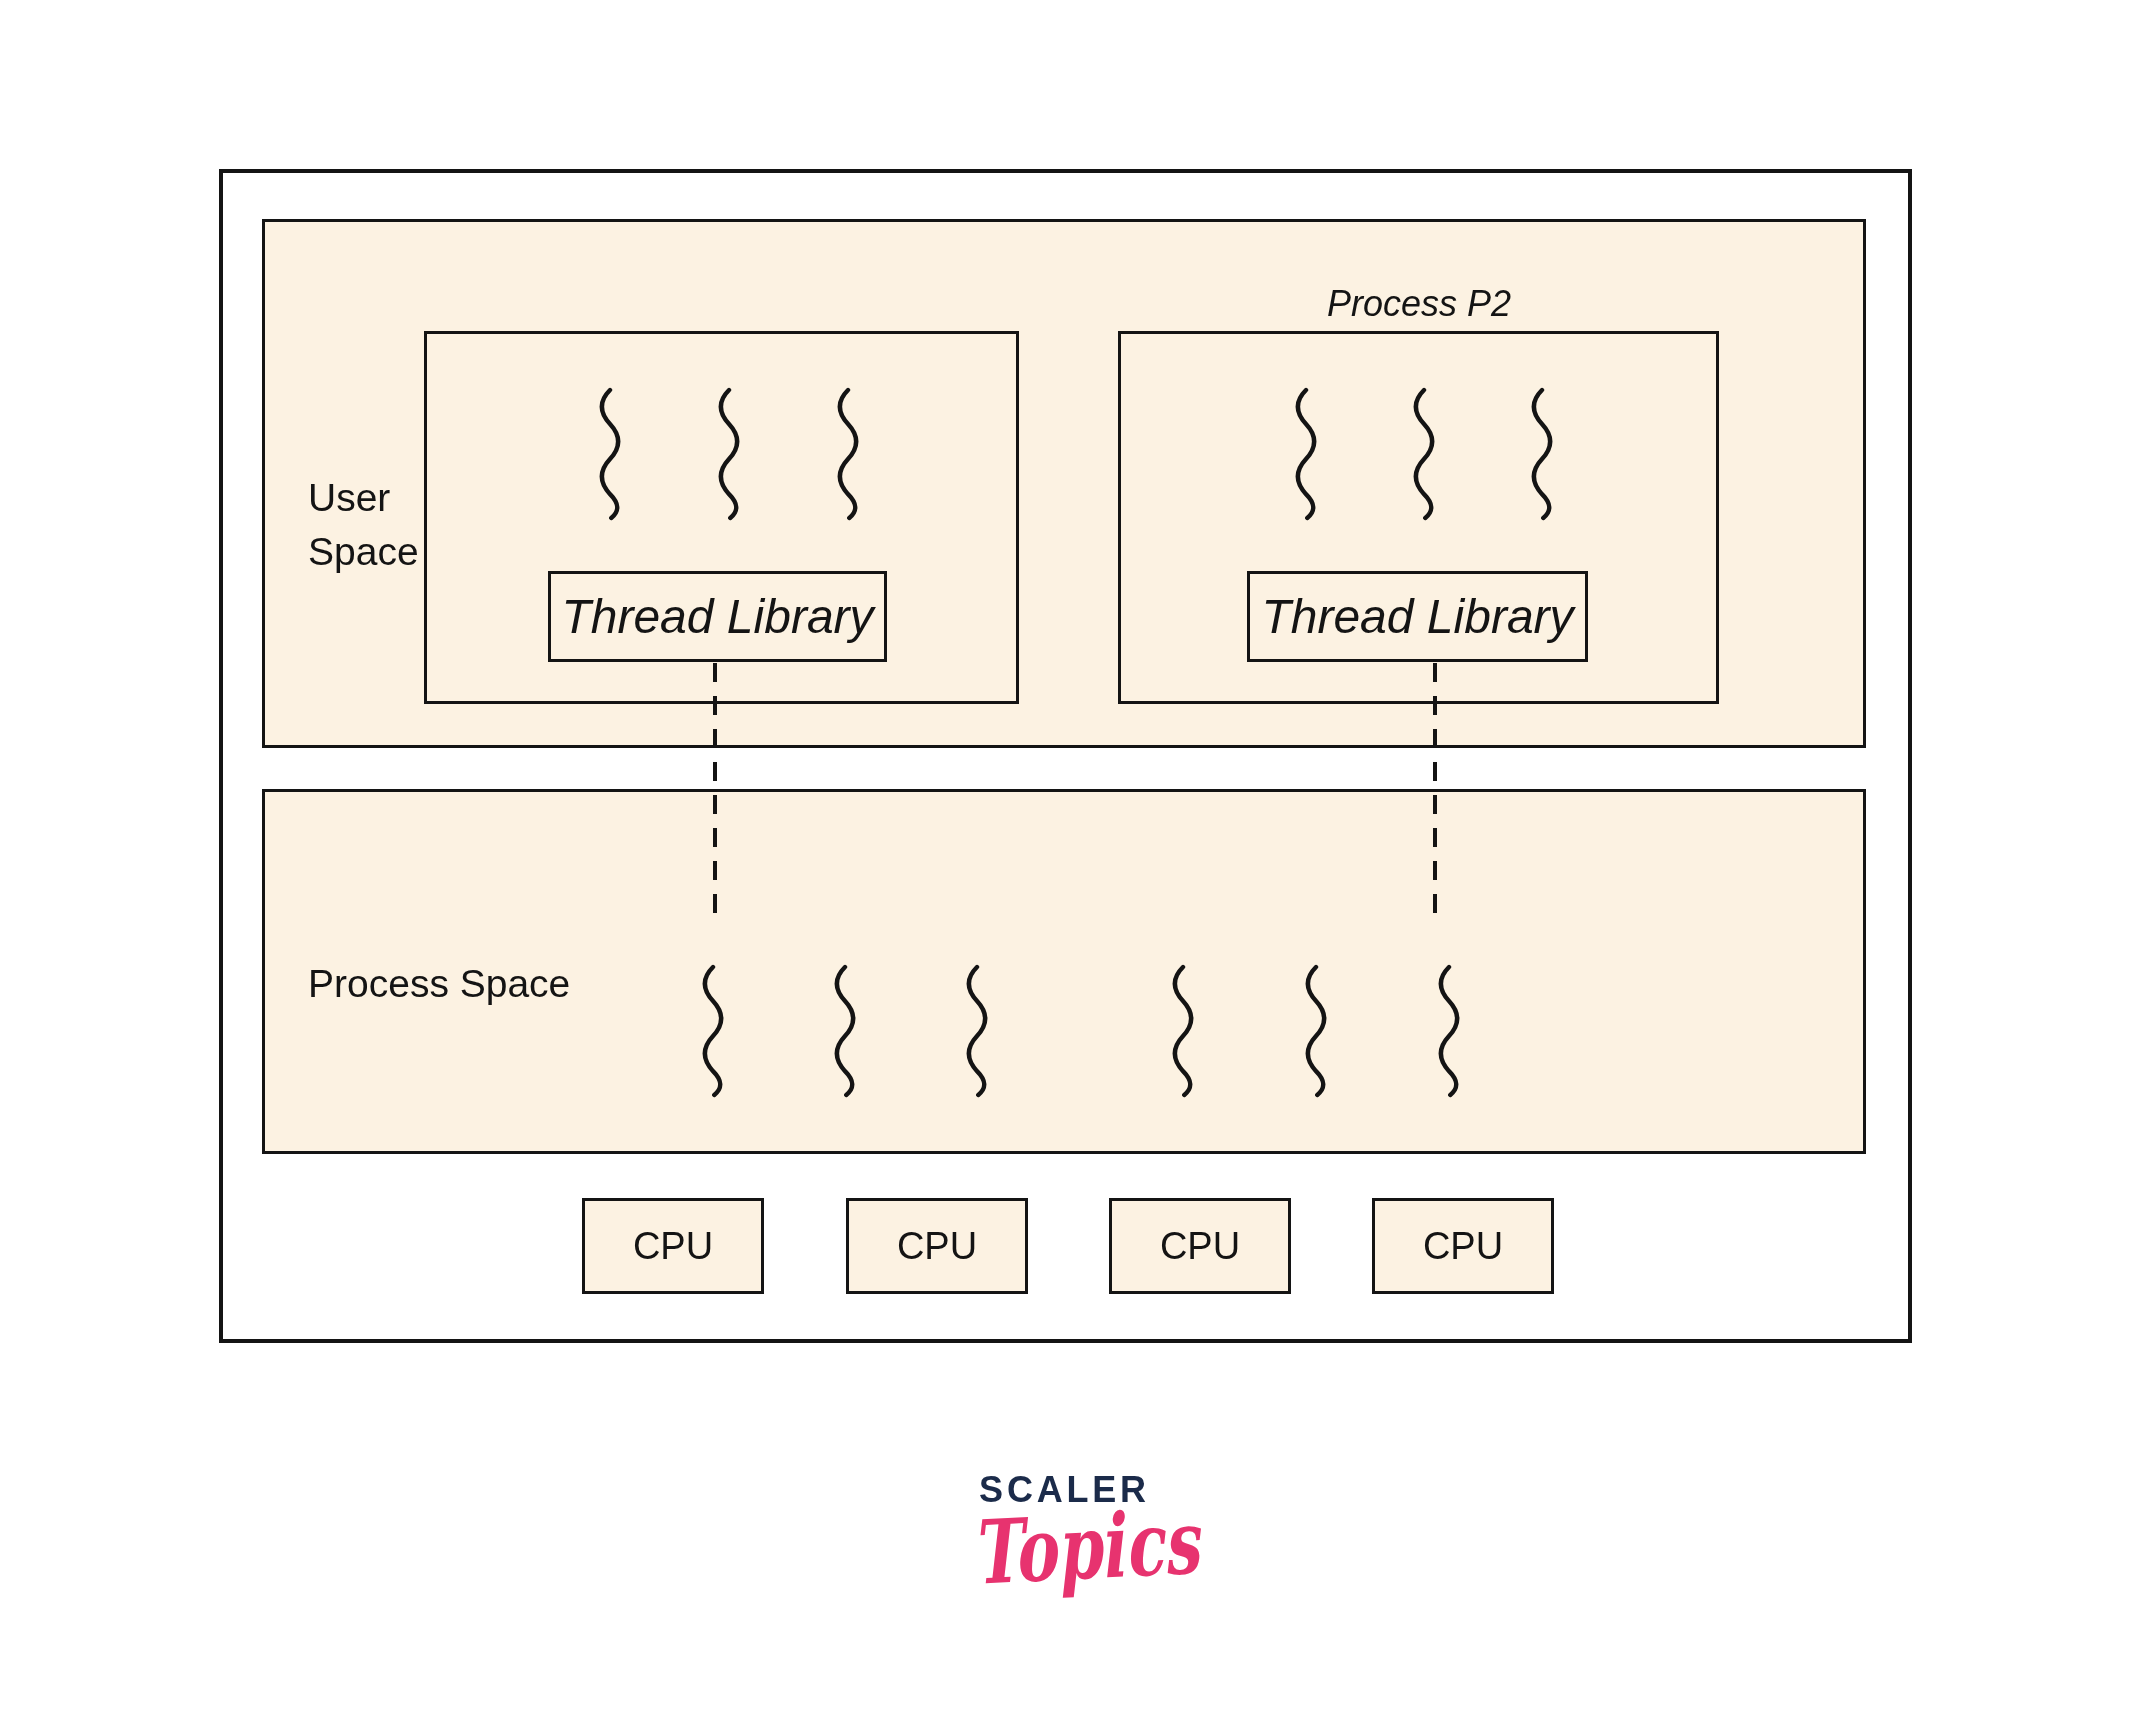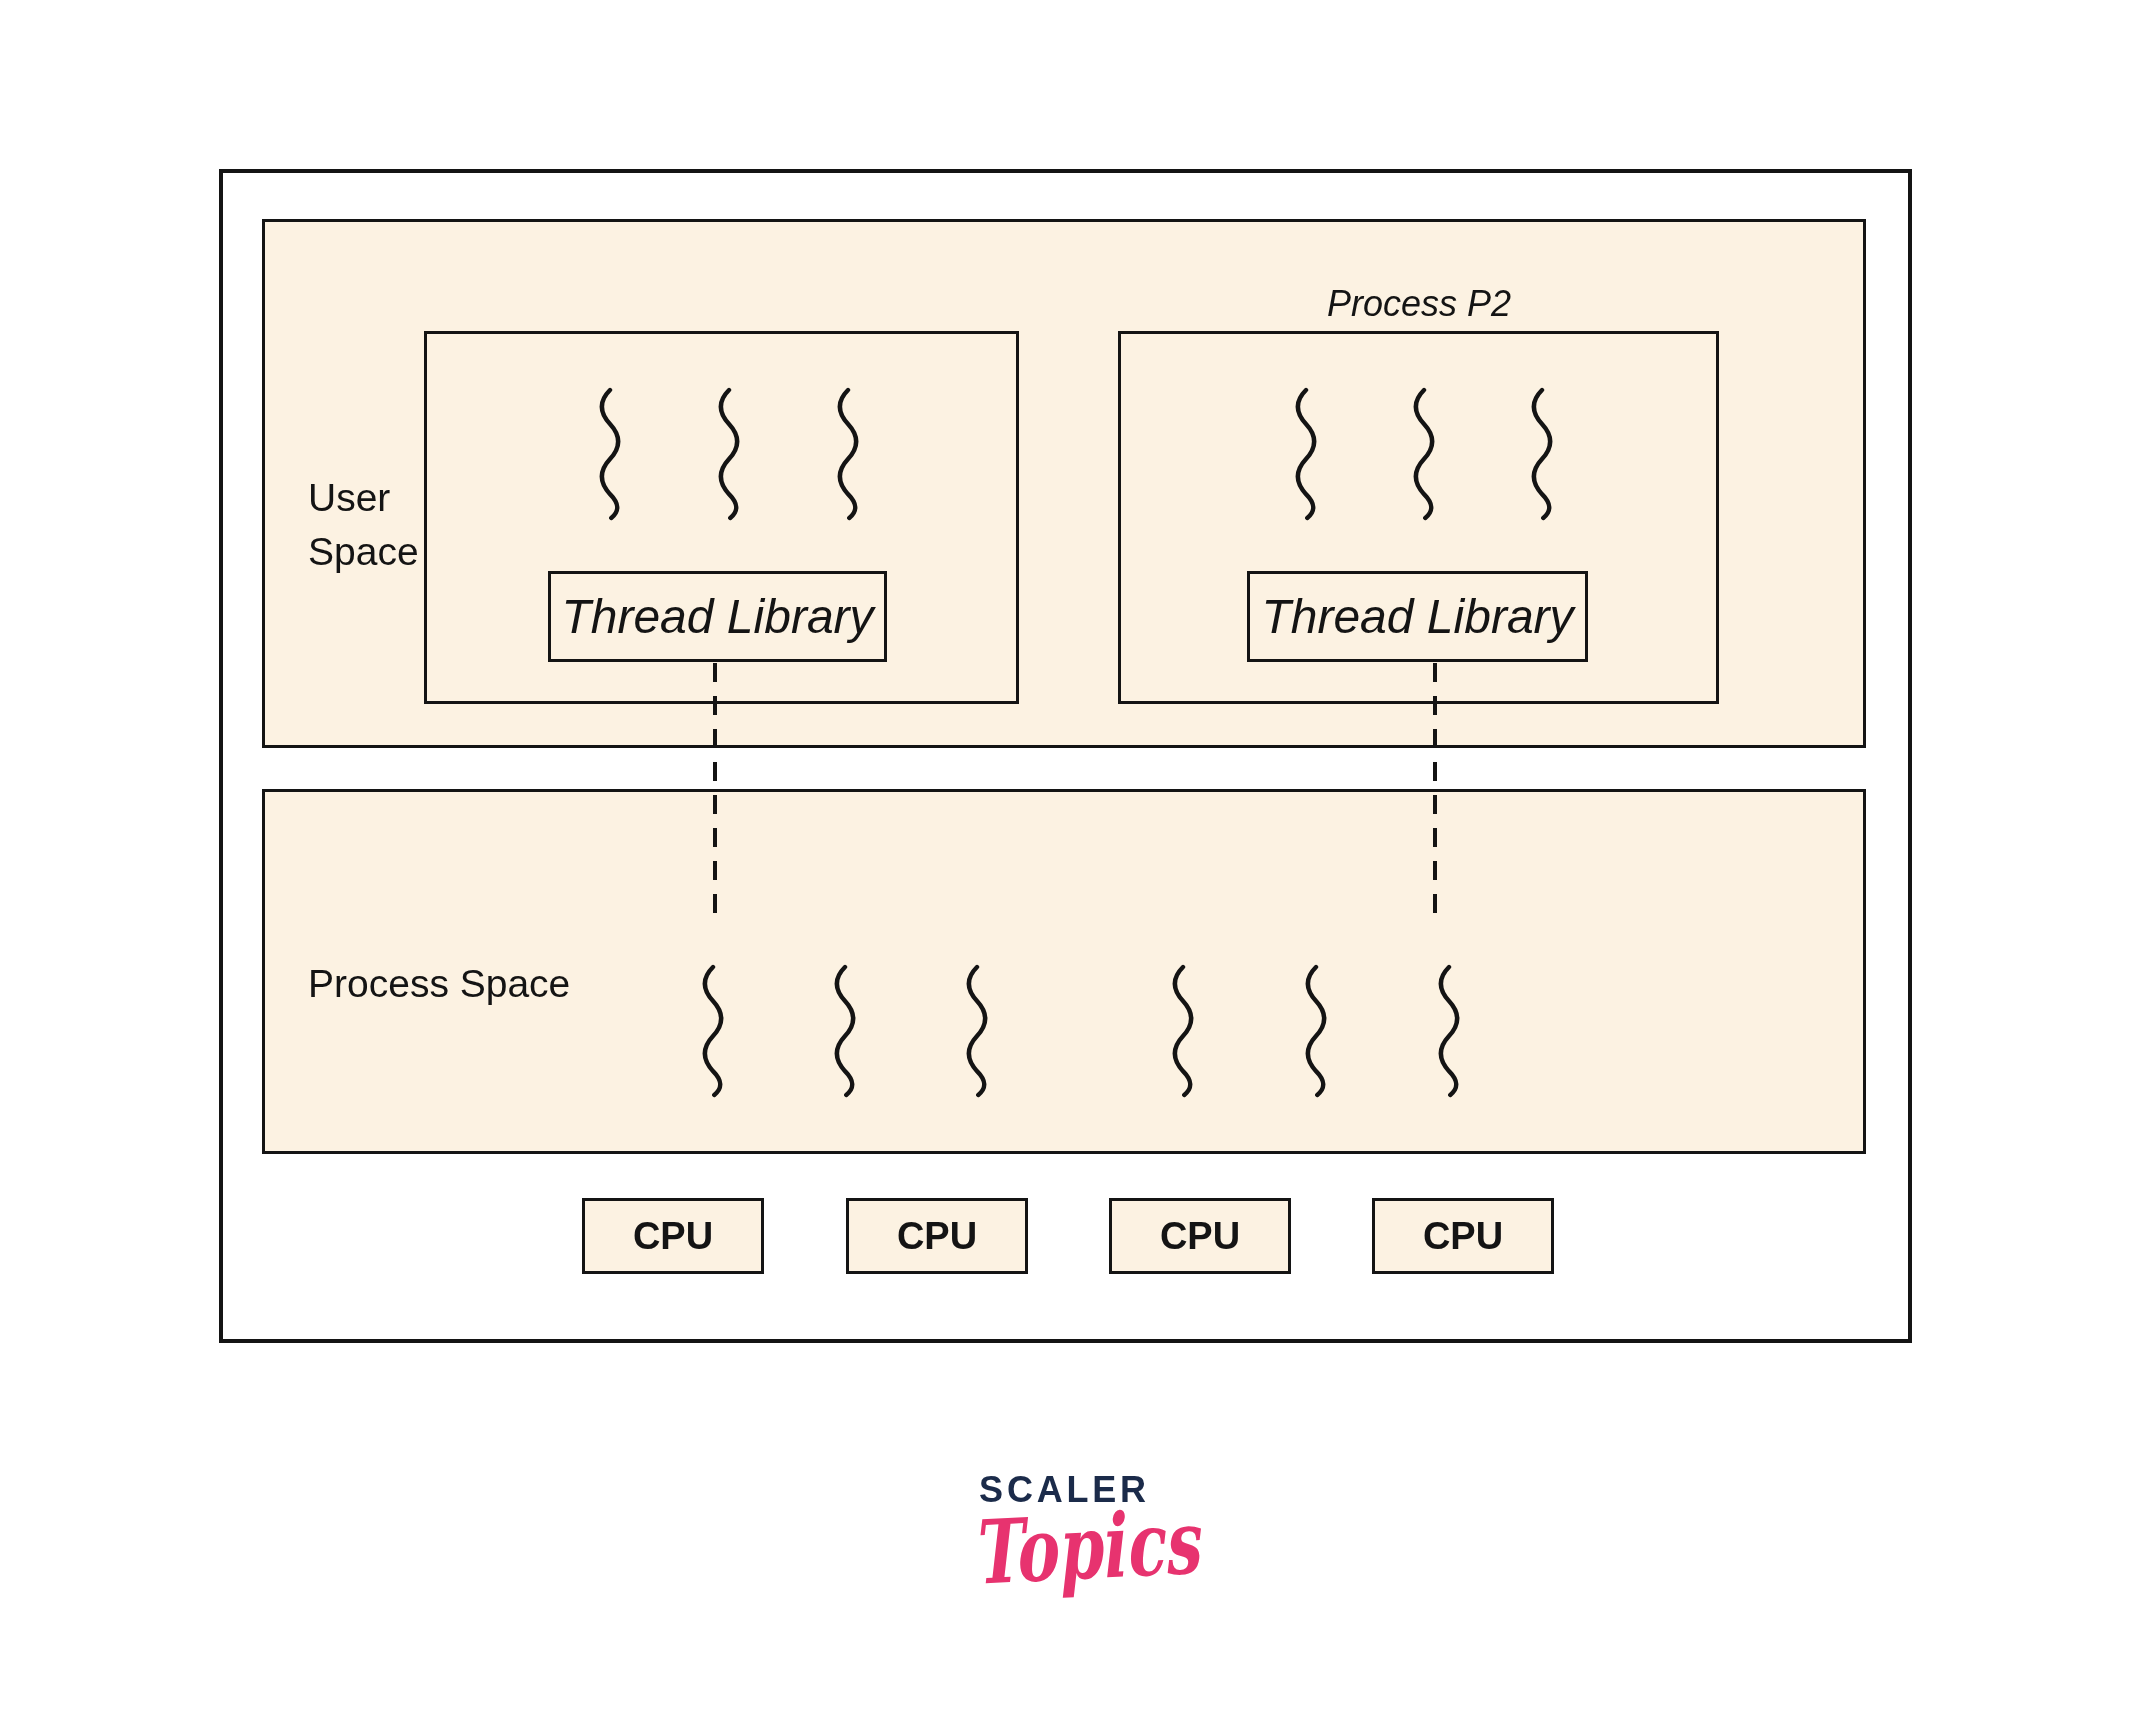--- a/index.html
+++ b/index.html
@@ -40,22 +40,22 @@
   .p2-threads{left:1282px;top:385px;gap:80px;}
   .kernel-threads-1{left:689px;top:962px;gap:94px;}
   .kernel-threads-2{left:1159px;top:962px;gap:95px;}
   .dashed{
     width:3.8px;height:264px;top:663px;
     background:repeating-linear-gradient(to bottom, var(--line) 0 19px, transparent 19px 33px);
   }
   .dash-1{left:713px;}
   .dash-2{left:1433px;}
   .cpu-box{
-    top:1198px;width:182px;height:76px;border:3.1px solid var(--line);background:var(--fill);
-    display:flex;align-items:center;justify-content:center;font-size:38px;font-weight:bold;
+    top:1198px;width:182px;height:96px;border:3.1px solid var(--line);background:var(--fill);
+    display:flex;align-items:center;justify-content:center;font-size:38px;
   }
   .cpu-1{left:582px;}
   .cpu-2{left:846px;}
   .cpu-3{left:1109px;}
   .cpu-4{left:1372px;}
   .logo{left:933px;top:1472px;width:263px;text-align:center;}
   .logo-brand{
     font-size:36px;font-weight:bold;letter-spacing:3.8px;color:var(--navy);
     line-height:1;white-space:nowrap;
   }

